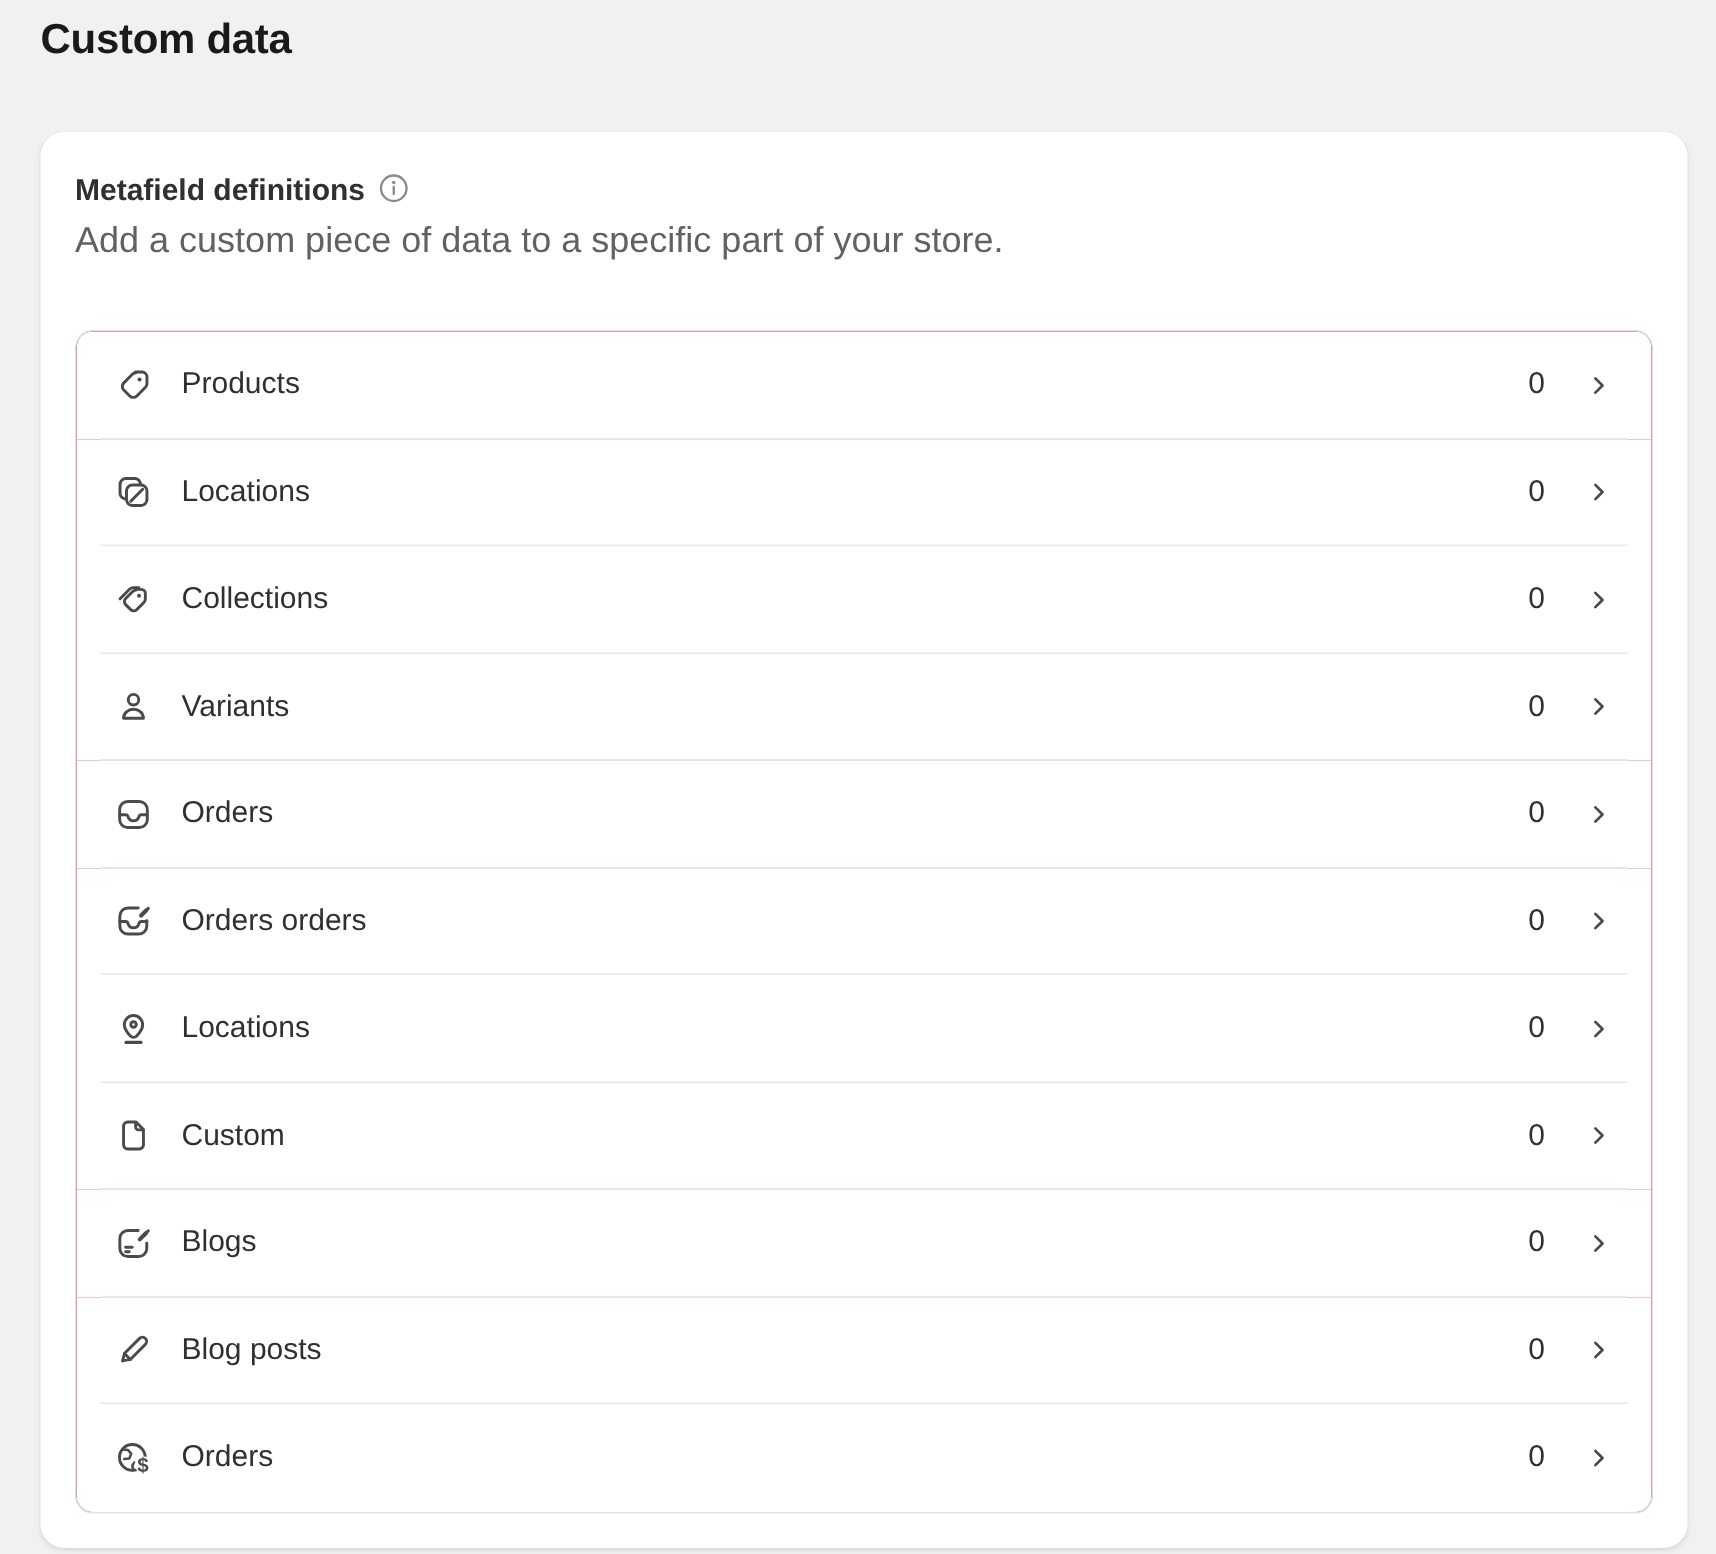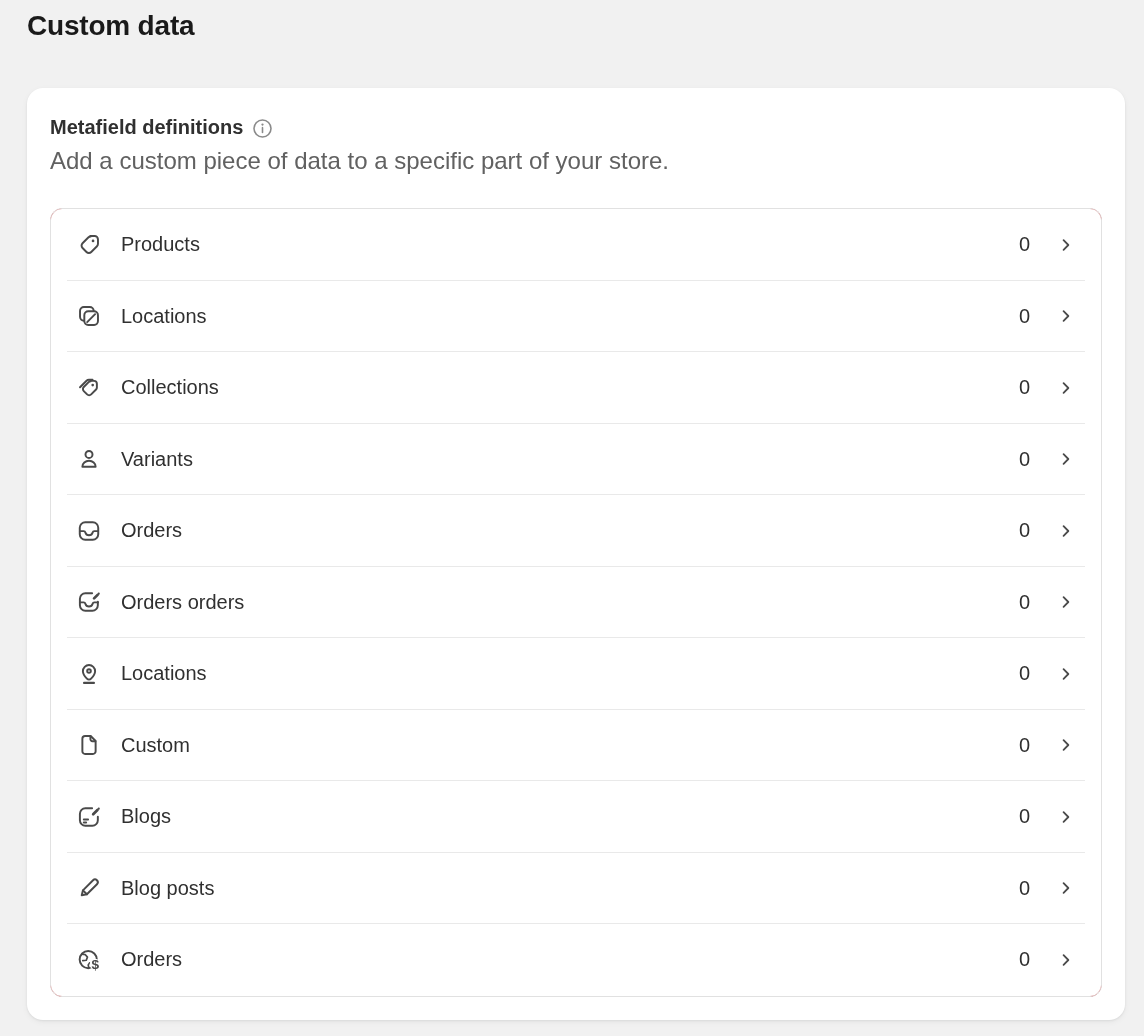--- a/index.html
+++ b/index.html
@@ -25,21 +25,21 @@
   }
   .card {
     margin-top: 46px;
     background: #ffffff;
     border-radius: 16px;
     padding: 27px 23px 23px 23px;
     box-shadow: 0 1px 2px rgba(31,33,36,0.08), 0 2px 6px rgba(31,33,36,0.05);
   }
   .card-heading-row {
     display: flex;
-    align-items: flex-end;
+    align-items: flex-start;
     gap: 9px;
   }
   .card-heading {
     font-size: 20px;
     font-weight: 700;
     color: #303030;
     line-height: 24px;
   }
   .info-btn {
     display: inline-flex;
@@ -51,21 +51,21 @@
     cursor: pointer;
     line-height: 0;
   }
   .card-subtitle {
     margin-top: 10px;
     font-size: 24px;
     color: #616161;
     line-height: 23px;
   }
   .list {
-    margin-top: 36px;
+    margin-top: 48px;
     border: 1px solid #e1e1e1;
     border-radius: 12px;
     background: #b91c1c;
     overflow: hidden;
   }
   .row {
     display: flex;
     align-items: center;
     height: 71.5px;
     padding: 0 26px 0 25px;

